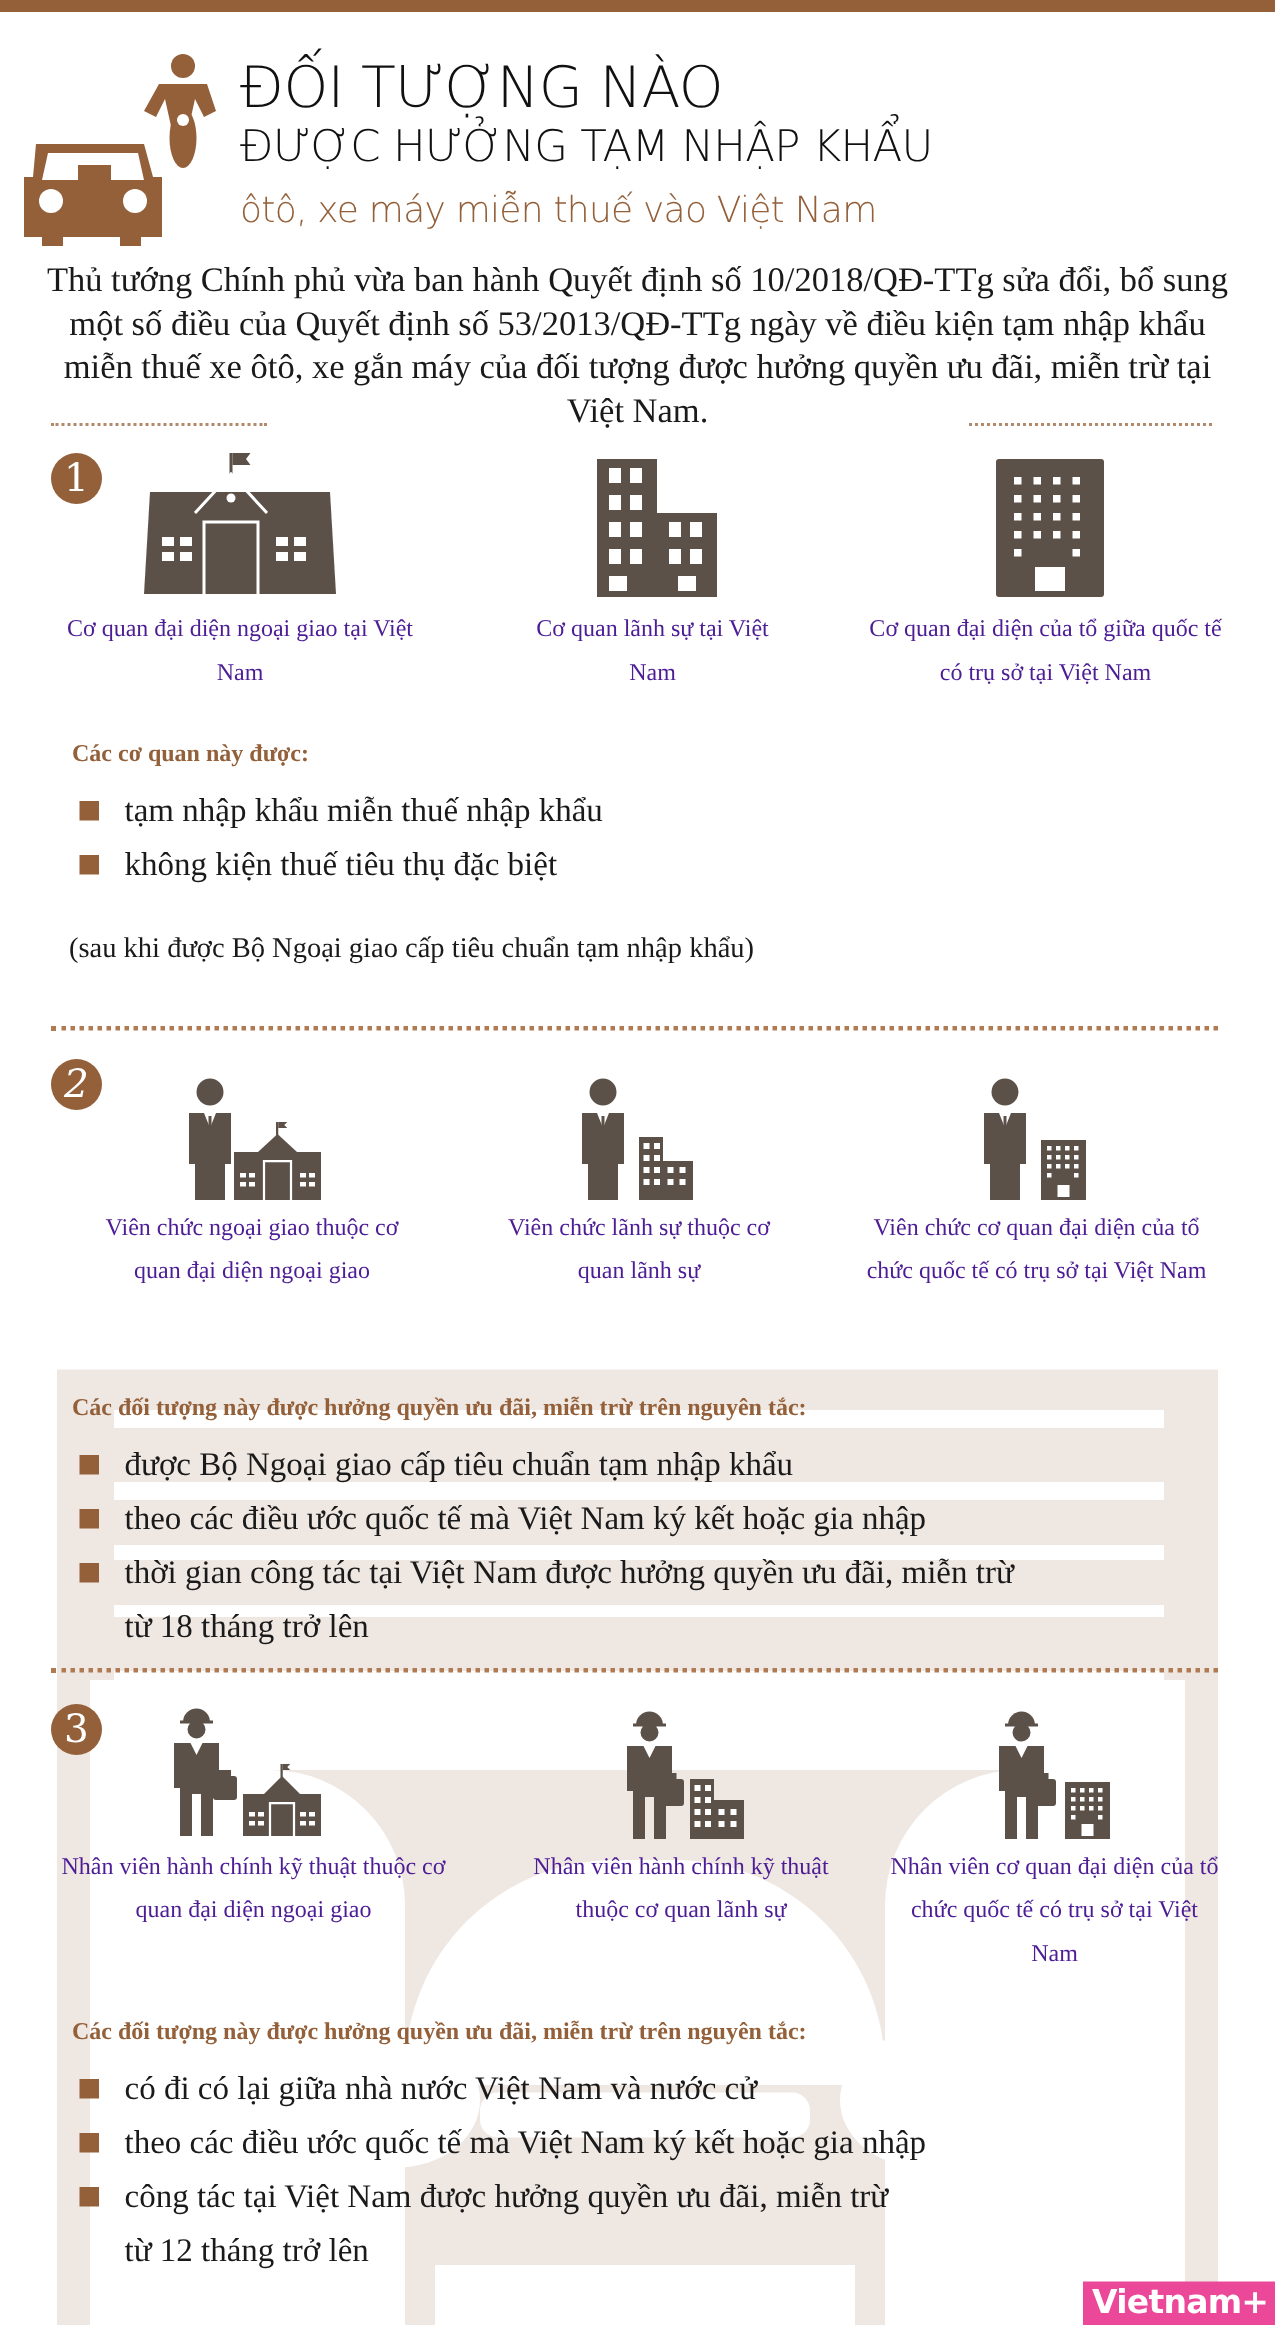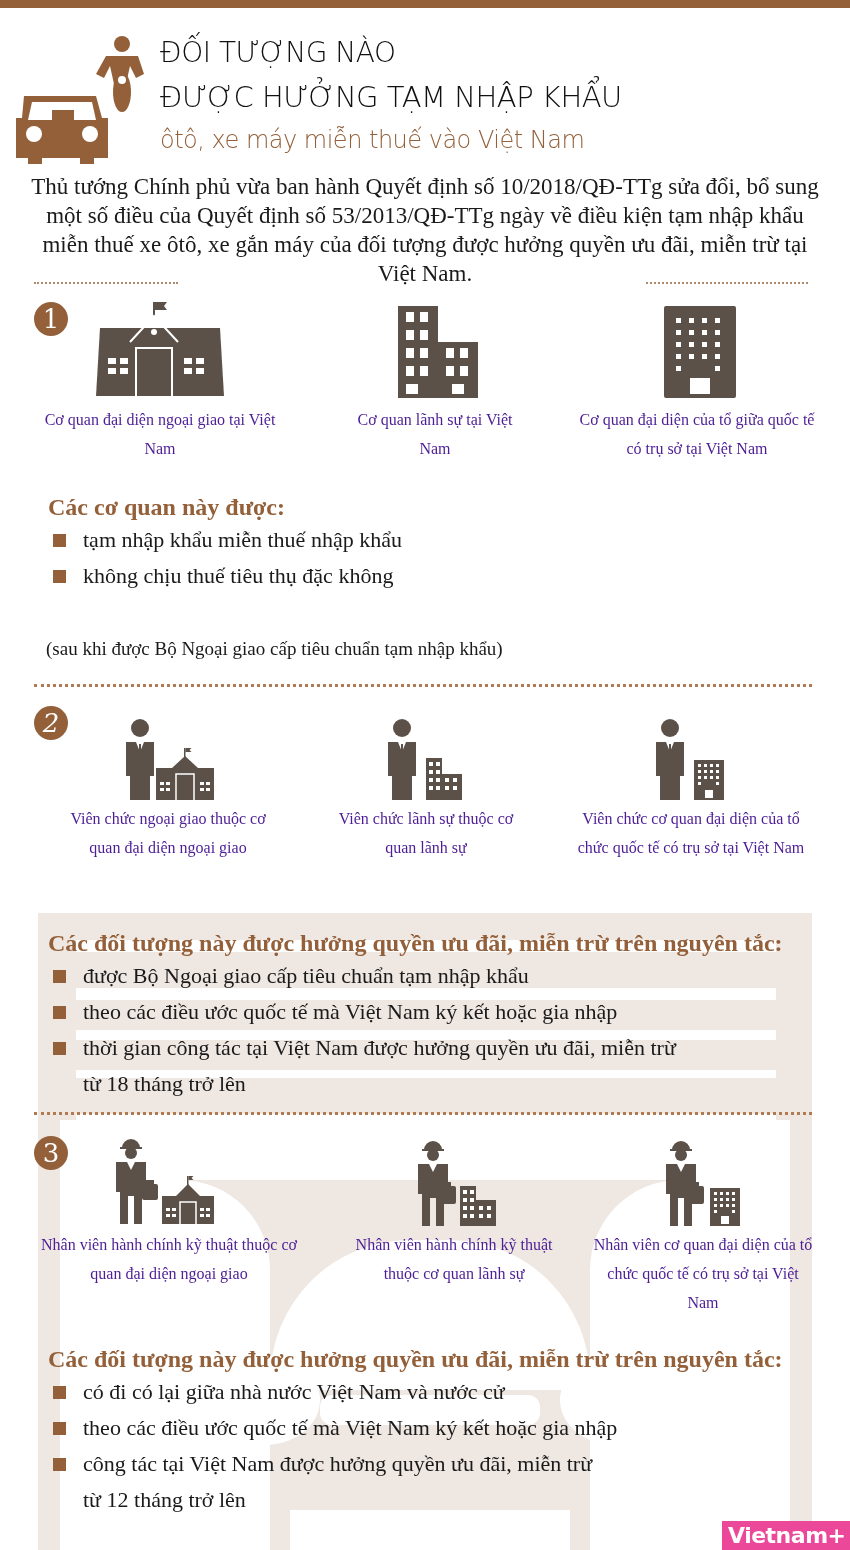--- a/index.html
+++ b/index.html
@@ -13,21 +13,21 @@
 
   
   .wm { position: absolute; background: #efe7e2; }
   .wm-white { position: absolute; background: #ffffff; }
 
   .hero-icon { position: absolute; left: 14px; top: 34px; width: 130px; height: 130px; }
   .title1, .title2 {
     position: absolute; left: 160px; font-family: "DejaVu Sans", sans-serif;
     font-weight: 300; color: #111; letter-spacing: -0.5px;
   }
-  .title1 { top: 36px; font-size: 28px; }
+  .title1 { top: 36px; font-size: 38px; }
   .title2 { top: 80px; font-size: 29px; }
   .subtitle {
     position: absolute; left: 160px; top: 126px; font-size: 24px;
     color: #93603a; font-family: "DejaVu Sans", sans-serif; font-weight: 300; letter-spacing: -0.5px;
   }
   .intro {
     position: absolute; left: 22px; top: 172px; width: 806px;
     text-align: center; font-size: 23px; line-height: 29px; color: #1a1a1a;
   }
   .dots-short { position: absolute; height: 0; border-top: 2px dotted #b08a6a; }
@@ -36,31 +36,31 @@
   .badge {
     position: absolute; width: 34px; height: 34px; border-radius: 50%;
     background: #93603a; color: #fff; font-size: 26px; text-align: center; line-height: 34px;
     font-family: "DejaVu Serif", serif; font-weight: 300;
   }
   .icon { position: absolute; }
   .label {
     position: absolute; text-align: center; font-size: 16px; line-height: 29px; color: #4c1d95;
   }
   .heading {
-    position: absolute; left: 48px; font-size: 24px; font-weight: bold; color: #93603a;
+    position: absolute; left: 48px; font-size: 16px; font-weight: bold; color: #93603a;
   }
   .bullets { position: absolute; left: 50px; margin: 0; padding: 0; list-style: none; }
   .bullets li {
     position: relative; padding-left: 33px; font-size: 22px; line-height: 36px; color: #1a1a1a;
   }
   .bullets li::before {
     content: ""; position: absolute; left: 3px; top: 12px; width: 13px; height: 13px; background: #93603a;
   }
   .bullets li.cont::before { display: none; }
-  .note { position: absolute; left: 46px; top: 638px; font-size: 19px; color: #1a1a1a; }
+  .note { position: absolute; left: 46px; top: 622px; font-size: 19px; color: #1a1a1a; }
   .logo {
     position: absolute; left: 722px; top: 1521px; width: 128px; height: 39px;
     background: #ec4899; color: #fff; font-family: "DejaVu Sans", sans-serif; font-weight: bold;
     font-size: 22px; line-height: 29px; padding-left: 6px; box-sizing: border-box; letter-spacing: -0.5px;
   }
 </style>
 </head>
 <body>
 
 <div class="topbar"></div>
@@ -179,21 +179,21 @@
     <rect x="12" y="60" width="5" height="5"></rect>
       <rect x="51" y="60" width="5" height="5"></rect>
     <rect x="26" y="72" width="20" height="16"></rect>
   </g>
 </svg>
 <div class="label" style="left:572px; top:405px; width:250px;">Cơ quan đại diện của tổ giữa quốc tế có trụ sở tại Việt Nam</div>
 
 <div class="heading" style="top:494px;">Các cơ quan này được:</div>
 <ul class="bullets" style="top:522px;">
   <li>tạm nhập khẩu miễn thuế nhập khẩu</li>
-  <li>không chịu thuế tiêu thụ đặc không</li>
+  <li>không kiện thuế tiêu thụ đặc biệt</li>
 </ul>
 <div class="note">(sau khi được Bộ Ngoại giao cấp tiêu chuẩn tạm nhập khẩu)</div>
 
 <div class="sep" style="top:684px;"></div>
 
 <div class="badge" style="left:34px; top:706px; font-style:italic;">2</div>
 
 <svg class="icon" style="left:124px; top:718px;" width="92" height="82" viewBox="0 0 92 82">
   <g fill="#5b5148">
     <circle cx="16" cy="10" r="9"></circle>

